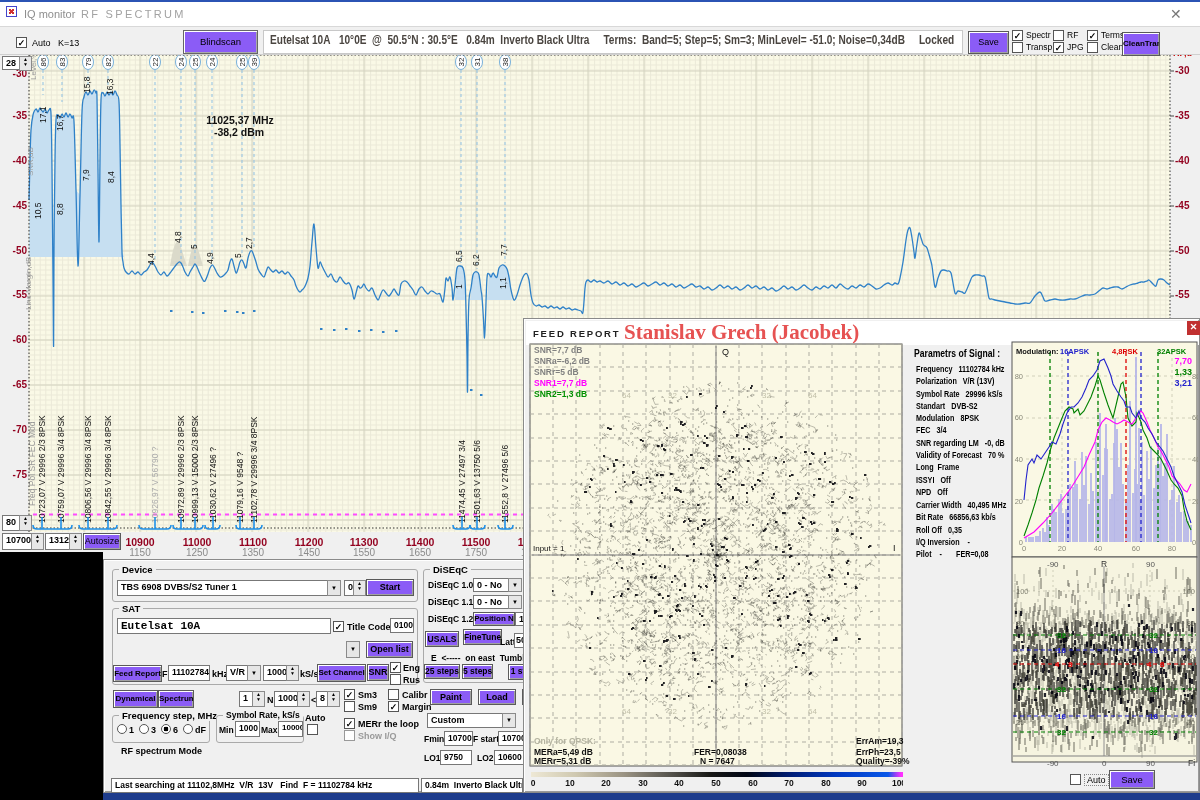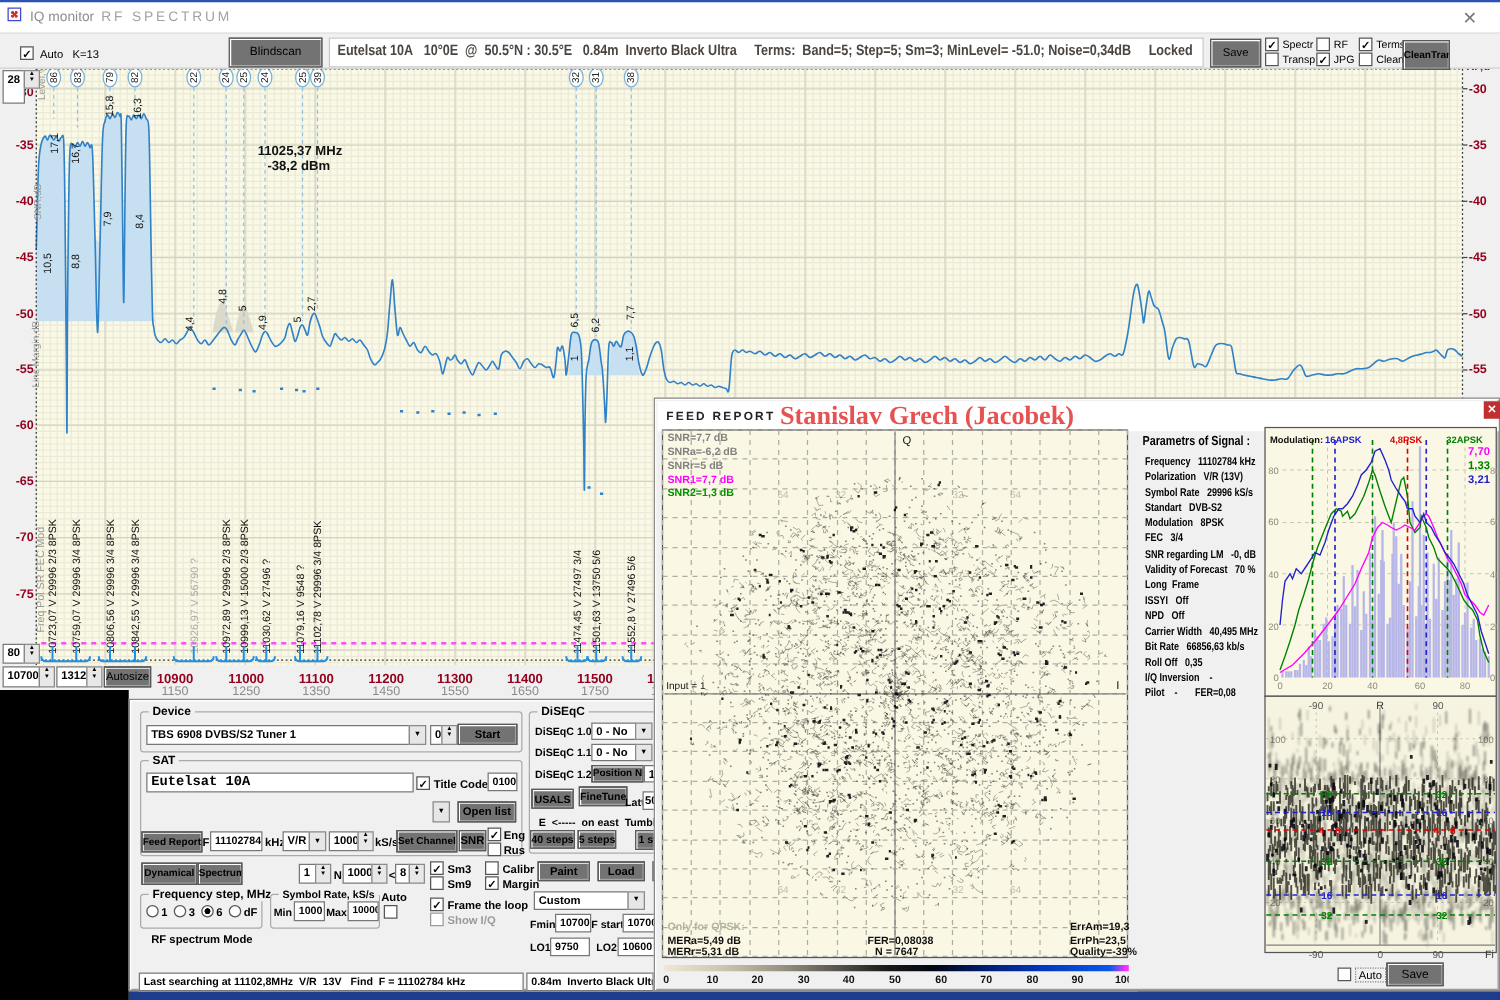--- a/index.html
+++ b/index.html
@@ -1,18 +1,18 @@
 <!DOCTYPE html>
 <html><head><meta charset="utf-8">
 <style>
 *{margin:0;padding:0;box-sizing:border-box}
 html,body{width:1200px;height:800px;overflow:hidden;background:#f0f0f0;font-family:"Liberation Sans",sans-serif}
 .abs{position:absolute}
 .lbl{position:absolute;font:bold 9px "Liberation Sans",sans-serif;color:#000;white-space:nowrap}
-.btn{position:absolute;background:#737373;border:1px solid #5a5a5a;box-shadow:inset 1px 1px 0 #fff,inset -1px -1px 0 #a2a2a2;font:bold 9px "Liberation Sans",sans-serif;color:#000;text-align:center;white-space:nowrap;overflow:hidden}
+.btn{position:absolute;background:#8b5cf6;border:1px solid #5a5a5a;box-shadow:inset 1px 1px 0 #fff,inset -1px -1px 0 #a2a2a2;font:bold 9px "Liberation Sans",sans-serif;color:#000;text-align:center;white-space:nowrap;overflow:hidden}
 .fld{position:absolute;background:#fff;border:1px solid #777;font:bold 9px "Liberation Sans",sans-serif;color:#000;padding:1px 0 0 3px;white-space:nowrap;overflow:hidden}
 .grp{position:absolute;border:1px solid #aaa;border-radius:3px}
 .gl{position:absolute;top:-6px;left:6px;background:#f0f0f0;padding:0 3px;font:bold 9.5px "Liberation Sans",sans-serif;white-space:nowrap}
 .cb{position:absolute;width:11px;height:11px;background:#fff;border:1px solid #555;font:bold 9px/10px "Liberation Sans",sans-serif;text-align:center;color:#000}
 .rd{position:absolute;width:10px;height:10px;background:#fff;border:1px solid #555;border-radius:50%}
 .rdon{background:radial-gradient(circle at 50% 50%, #000 0 2.2px, #fff 2.6px)}
 .ud{position:absolute;width:13px;background:#e8e8e8;border:1px solid #8a8a8a;font:5px/5px "Liberation Sans",sans-serif;text-align:center;color:#000}
 .dd{position:absolute;width:14px;background:#e6e6e6;border:1px solid #8a8a8a;font:6px "Liberation Sans",sans-serif;text-align:center;color:#000}
 </style></head>
 <body>
@@ -211,21 +211,21 @@
 <div class="cb" style="left:1053px;top:30px"></div>
 <div class="lbl" style="left:1067px;top:30px;font-weight:normal;font-size:8.5px">RF</div>
 <div class="cb" style="left:1053px;top:42px">✓</div>
 <div class="lbl" style="left:1067px;top:42px;font-weight:normal;font-size:8.5px">JPG</div>
 <div class="cb" style="left:1087px;top:30px">✓</div>
 <div class="lbl" style="left:1101px;top:30px;font-weight:normal;font-size:8.5px">Terms</div>
 <div class="cb" style="left:1087px;top:42px"></div>
 <div class="lbl" style="left:1101px;top:42px;font-weight:normal;font-size:8.5px">Clean</div>
 <div class="btn" style="left:1122px;top:32px;width:38px;height:24px;font:bold 8px 'Liberation Sans';line-height:22px">CleanTransp</div>
 
-<div class="fld" style="left:2px;top:56px;width:18px;height:27px">28</div>
+<div class="fld" style="left:2px;top:56px;width:18px;height:14px">28</div>
 <div class="ud" style="left:19px;top:56px;height:15px">▲<br>▼</div>
 <div class="fld" style="left:2px;top:515px;width:18px;height:16px">80</div>
 <div class="ud" style="left:19px;top:515px;height:16px">▲<br>▼</div>
 <div class="fld" style="left:2px;top:533px;width:30px;height:17px;font-size:9px">10700</div>
 <div class="ud" style="left:31px;top:533px;height:17px">▲<br>▼</div>
 <div class="fld" style="left:45px;top:533px;width:25px;height:17px;font-size:9px">1312</div>
 <div class="ud" style="left:69px;top:533px;height:17px">▲<br>▼</div>
 <div class="btn" style="left:83px;top:533px;width:38px;height:17px;line-height:15px;font-weight:normal;font-size:9px">Autosize</div>
 
 <div class="abs" style="left:103px;top:792px;width:1097px;height:8px;background:#1e3c8c"></div>
@@ -297,21 +297,21 @@
  <div class="grp" style="left:112px;top:155px;width:88px;height:28px">
       <span class="gl" style="font-size:8.5px">Symbol Rate, kS/s</span>
     </div>
  <div class="lbl" style="left:115px;top:165px;font-size:8.5px">Min</div>
  <div class="fld" style="left:131px;top:161px;width:25px;height:16px;font-size:8.5px">1000</div>
  <div class="lbl" style="left:157px;top:165px;font-size:8.5px">Max</div>
  <div class="fld" style="left:174px;top:161px;width:25px;height:16px;font-size:8px">10000</div>
  <div class="lbl" style="left:201px;top:153px">Auto</div>
  <div class="cb" style="left:203px;top:164px"></div>
  <div class="cb" style="left:240px;top:158px">✓</div>
-    <div class="lbl" style="left:254px;top:159px">Frame the loop</div>
+    <div class="lbl" style="left:254px;top:159px">MERr the loop</div>
  <div class="cb" style="left:240px;top:170px;border-color:#999"></div>
     <div class="lbl" style="left:254px;top:171px;color:#9a9a9a">Show I/Q</div>
  <div class="lbl" style="left:17px;top:186px">RF spectrum Mode</div>
  <div class="fld" style="left:7px;top:218px;width:308px;height:15px;font-size:8.5px">Last searching at 11102,8MHz&nbsp; V/R&nbsp; 13V&nbsp;&nbsp; Find&nbsp; F = 11102784 kHz</div>
  <div class="fld" style="left:317px;top:218px;width:102px;height:15px;font-size:8.5px">0.84m&nbsp; Inverto Black Ultra</div>
 
  <div class="grp" style="left:319px;top:9px;width:112px;height:114px">
       <span class="gl">DiSEqC</span>
     </div>
  <div class="lbl" style="left:324px;top:20px;font-size:8.5px">DiSEqC 1.0</div>
@@ -321,21 +321,21 @@
  <div class="fld" style="left:369px;top:35px;width:36px;height:14px;font-size:9px">0 - No</div>
     <div class="dd" style="left:404px;top:35px;height:14px;line-height:12px">▼</div>
  <div class="lbl" style="left:324px;top:54px;font-size:8.5px">DiSEqC 1.2</div>
  <div class="btn" style="left:369px;top:52px;width:42px;height:14px;line-height:12px;font-size:8px">Position&nbsp;N</div>
  <div class="fld" style="left:411px;top:52px;width:12px;height:14px">1</div>
  <div class="btn" style="left:321px;top:71px;width:34px;height:16px;line-height:14px;font-size:8.5px">USALS</div>
  <div class="btn" style="left:359px;top:69px;width:39px;height:16px;line-height:14px;font-size:8.5px">FineTune</div>
  <div class="lbl" style="left:396px;top:77px;font-size:8.5px">Latt.</div>
  <div class="fld" style="left:410px;top:73px;width:16px;height:15px;padding-left:1px">50</div>
  <div class="lbl" style="left:327px;top:93px;font-size:8.5px">E&nbsp; &lt;-----&nbsp; on&nbsp;east&nbsp;&nbsp;Tumblin</div>
- <div class="btn" style="left:320px;top:104px;width:36px;height:15px;line-height:13px;font-size:8.5px">40 steps</div>
+ <div class="btn" style="left:320px;top:104px;width:36px;height:15px;line-height:13px;font-size:8.5px">25 steps</div>
  <div class="btn" style="left:358px;top:104px;width:31px;height:15px;line-height:13px;font-size:8.5px">5 steps</div>
  <div class="btn" style="left:404px;top:104px;width:30px;height:16px;line-height:13px;font-size:8.5px">1 step</div>
  <div class="btn" style="left:326px;top:129px;width:42px;height:16px;line-height:14px">Paint</div>
  <div class="btn" style="left:374px;top:129px;width:38px;height:16px;line-height:14px">Load</div>
  <div class="btn" style="left:418px;top:129px;width:30px;height:16px;line-height:14px">S</div>
  <div class="fld" style="left:323px;top:153px;width:76px;height:15px;font-size:9px">Custom</div>
     <div class="dd" style="left:398px;top:153px;height:15px;line-height:13px">▼</div>
  <div class="lbl" style="left:320px;top:174px;font-size:8.5px">Fmin</div>
  <div class="fld" style="left:340px;top:171px;width:29px;height:15px;font-size:8.5px">10700</div>
  <div class="lbl" style="left:369px;top:174px;font-size:8.5px">F start</div>

